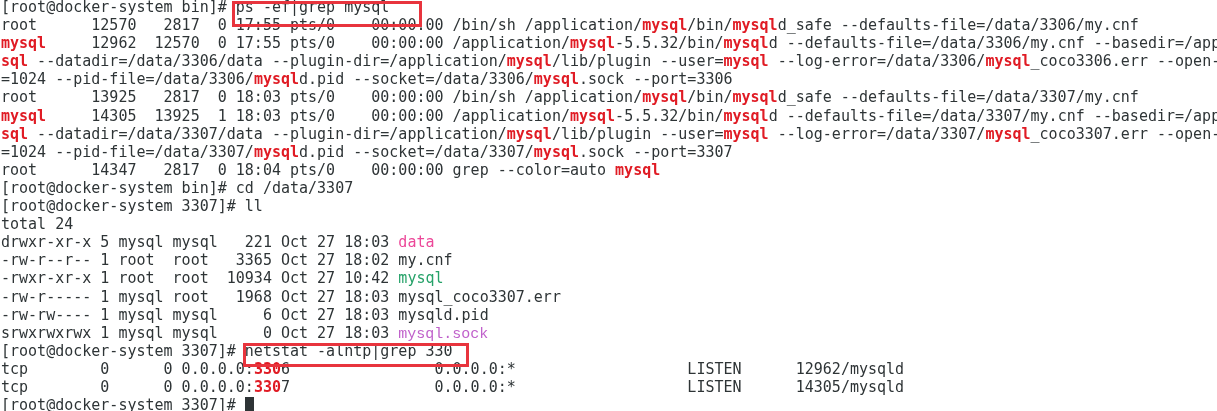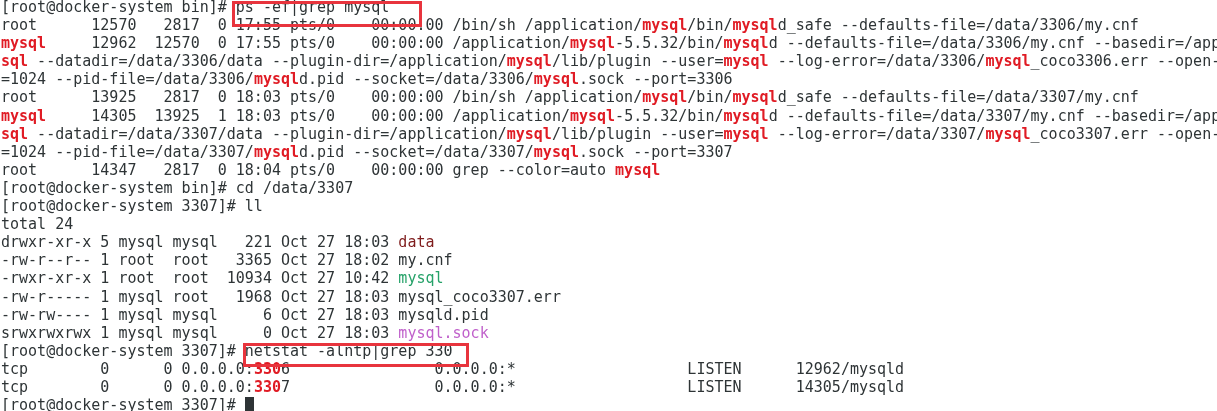--- a/index.html
+++ b/index.html
@@ -5,23 +5,23 @@
   html, body { margin: 0; padding: 0; background: #ffffff; }
   body { width: 1217px; height: 411px; overflow: hidden; position: relative; }
   .term {
     position: absolute; left: 1px; top: -2px;
     font-family: "DejaVu Sans Mono", "Liberation Mono", monospace;
     font-size: 15px; line-height: 18.1px; color: #2e3436;
     white-space: pre; letter-spacing: 0;
   }
   .line { height: 18.1px; white-space: pre; }
   .hl { color: #e01b24; font-weight: bold; }
-  .dir { color: #7f1d1d; }
+  .dir { color: #ec4899; }
   .exe { color: #26a269; }
-  .sock { color: #c061cb; }
+  .sock { color: #c061cb; font-family: Liberation Mono, monospace; }
   .cursor { display: inline-block; width: 9px; height: 15px; background: #2e3436; vertical-align: -2px; }
   .box { position: absolute; border: 3px solid #e8343d; box-sizing: border-box; pointer-events: none; }
 </style>
 </head>
 <body>
 
 <div class="term" id="term"><div class="line"><span>[root@docker-system bin]# ps -ef|grep mysql</span></div><div class="line"><span>root      12570   2817  0 17:55 pts/0    00:00:00 /bin/sh /application/</span><span class="hl">mysql</span><span>/bin/</span><span class="hl">mysql</span><span>d_safe --defaults-file=/data/3306/my.cnf</span></div><div class="line"><span class="hl">mysql</span><span>     12962  12570  0 17:55 pts/0    00:00:00 /application/</span><span class="hl">mysql</span><span>-5.5.32/bin/</span><span class="hl">mysql</span><span>d --defaults-file=/data/3306/my.cnf --basedir=/app</span></div><div class="line"><span class="hl">sql</span><span> --datadir=/data/3306/data --plugin-dir=/application/</span><span class="hl">mysql</span><span>/lib/plugin --user=</span><span class="hl">mysql</span><span> --log-error=/data/3306/</span><span class="hl">mysql</span><span>_coco3306.err --open-</span></div><div class="line"><span>=1024 --pid-file=/data/3306/</span><span class="hl">mysql</span><span>d.pid --socket=/data/3306/</span><span class="hl">mysql</span><span>.sock --port=3306</span></div><div class="line"><span>root      13925   2817  0 18:03 pts/0    00:00:00 /bin/sh /application/</span><span class="hl">mysql</span><span>/bin/</span><span class="hl">mysql</span><span>d_safe --defaults-file=/data/3307/my.cnf</span></div><div class="line"><span class="hl">mysql</span><span>     14305  13925  1 18:03 pts/0    00:00:00 /application/</span><span class="hl">mysql</span><span>-5.5.32/bin/</span><span class="hl">mysql</span><span>d --defaults-file=/data/3307/my.cnf --basedir=/app</span></div><div class="line"><span class="hl">sql</span><span> --datadir=/data/3307/data --plugin-dir=/application/</span><span class="hl">mysql</span><span>/lib/plugin --user=</span><span class="hl">mysql</span><span> --log-error=/data/3307/</span><span class="hl">mysql</span><span>_coco3307.err --open-</span></div><div class="line"><span>=1024 --pid-file=/data/3307/</span><span class="hl">mysql</span><span>d.pid --socket=/data/3307/</span><span class="hl">mysql</span><span>.sock --port=3307</span></div><div class="line"><span>root      14347   2817  0 18:04 pts/0    00:00:00 grep --color=auto </span><span class="hl">mysql</span></div><div class="line"><span>[root@docker-system bin]# cd /data/3307</span></div><div class="line"><span>[root@docker-system 3307]# ll</span></div><div class="line"><span>total 24</span></div><div class="line"><span>drwxr-xr-x 5 mysql mysql   221 Oct 27 18:03 </span><span class="dir">data</span></div><div class="line"><span>-rw-r--r-- 1 root  root   3365 Oct 27 18:02 my.cnf</span></div><div class="line"><span>-rwxr-xr-x 1 root  root  10934 Oct 27 10:42 </span><span class="exe">mysql</span></div><div class="line"><span>-rw-r----- 1 mysql root   1968 Oct 27 18:03 mysql_coco3307.err</span></div><div class="line"><span>-rw-rw---- 1 mysql mysql     6 Oct 27 18:03 mysqld.pid</span></div><div class="line"><span>srwxrwxrwx 1 mysql mysql     0 Oct 27 18:03 </span><span class="sock">mysql.sock</span></div><div class="line"><span>[root@docker-system 3307]# netstat -alntp|grep 330</span></div><div class="line"><span>tcp        0      0 0.0.0.0:</span><span class="hl">330</span><span>6                0.0.0.0:*                   LISTEN      12962/mysqld</span></div><div class="line"><span>tcp        0      0 0.0.0.0:</span><span class="hl">330</span><span>7                0.0.0.0:*                   LISTEN      14305/mysqld</span></div><div class="line"><span>[root@docker-system 3307]# </span><span class="cursor"></span></div></div>
 
 <div class="box" style="left: 232px; top: 1px; width: 190px; height: 26px;"></div>
 <div class="box" style="left: 243px; top: 343px; width: 226px; height: 24px;"></div>

